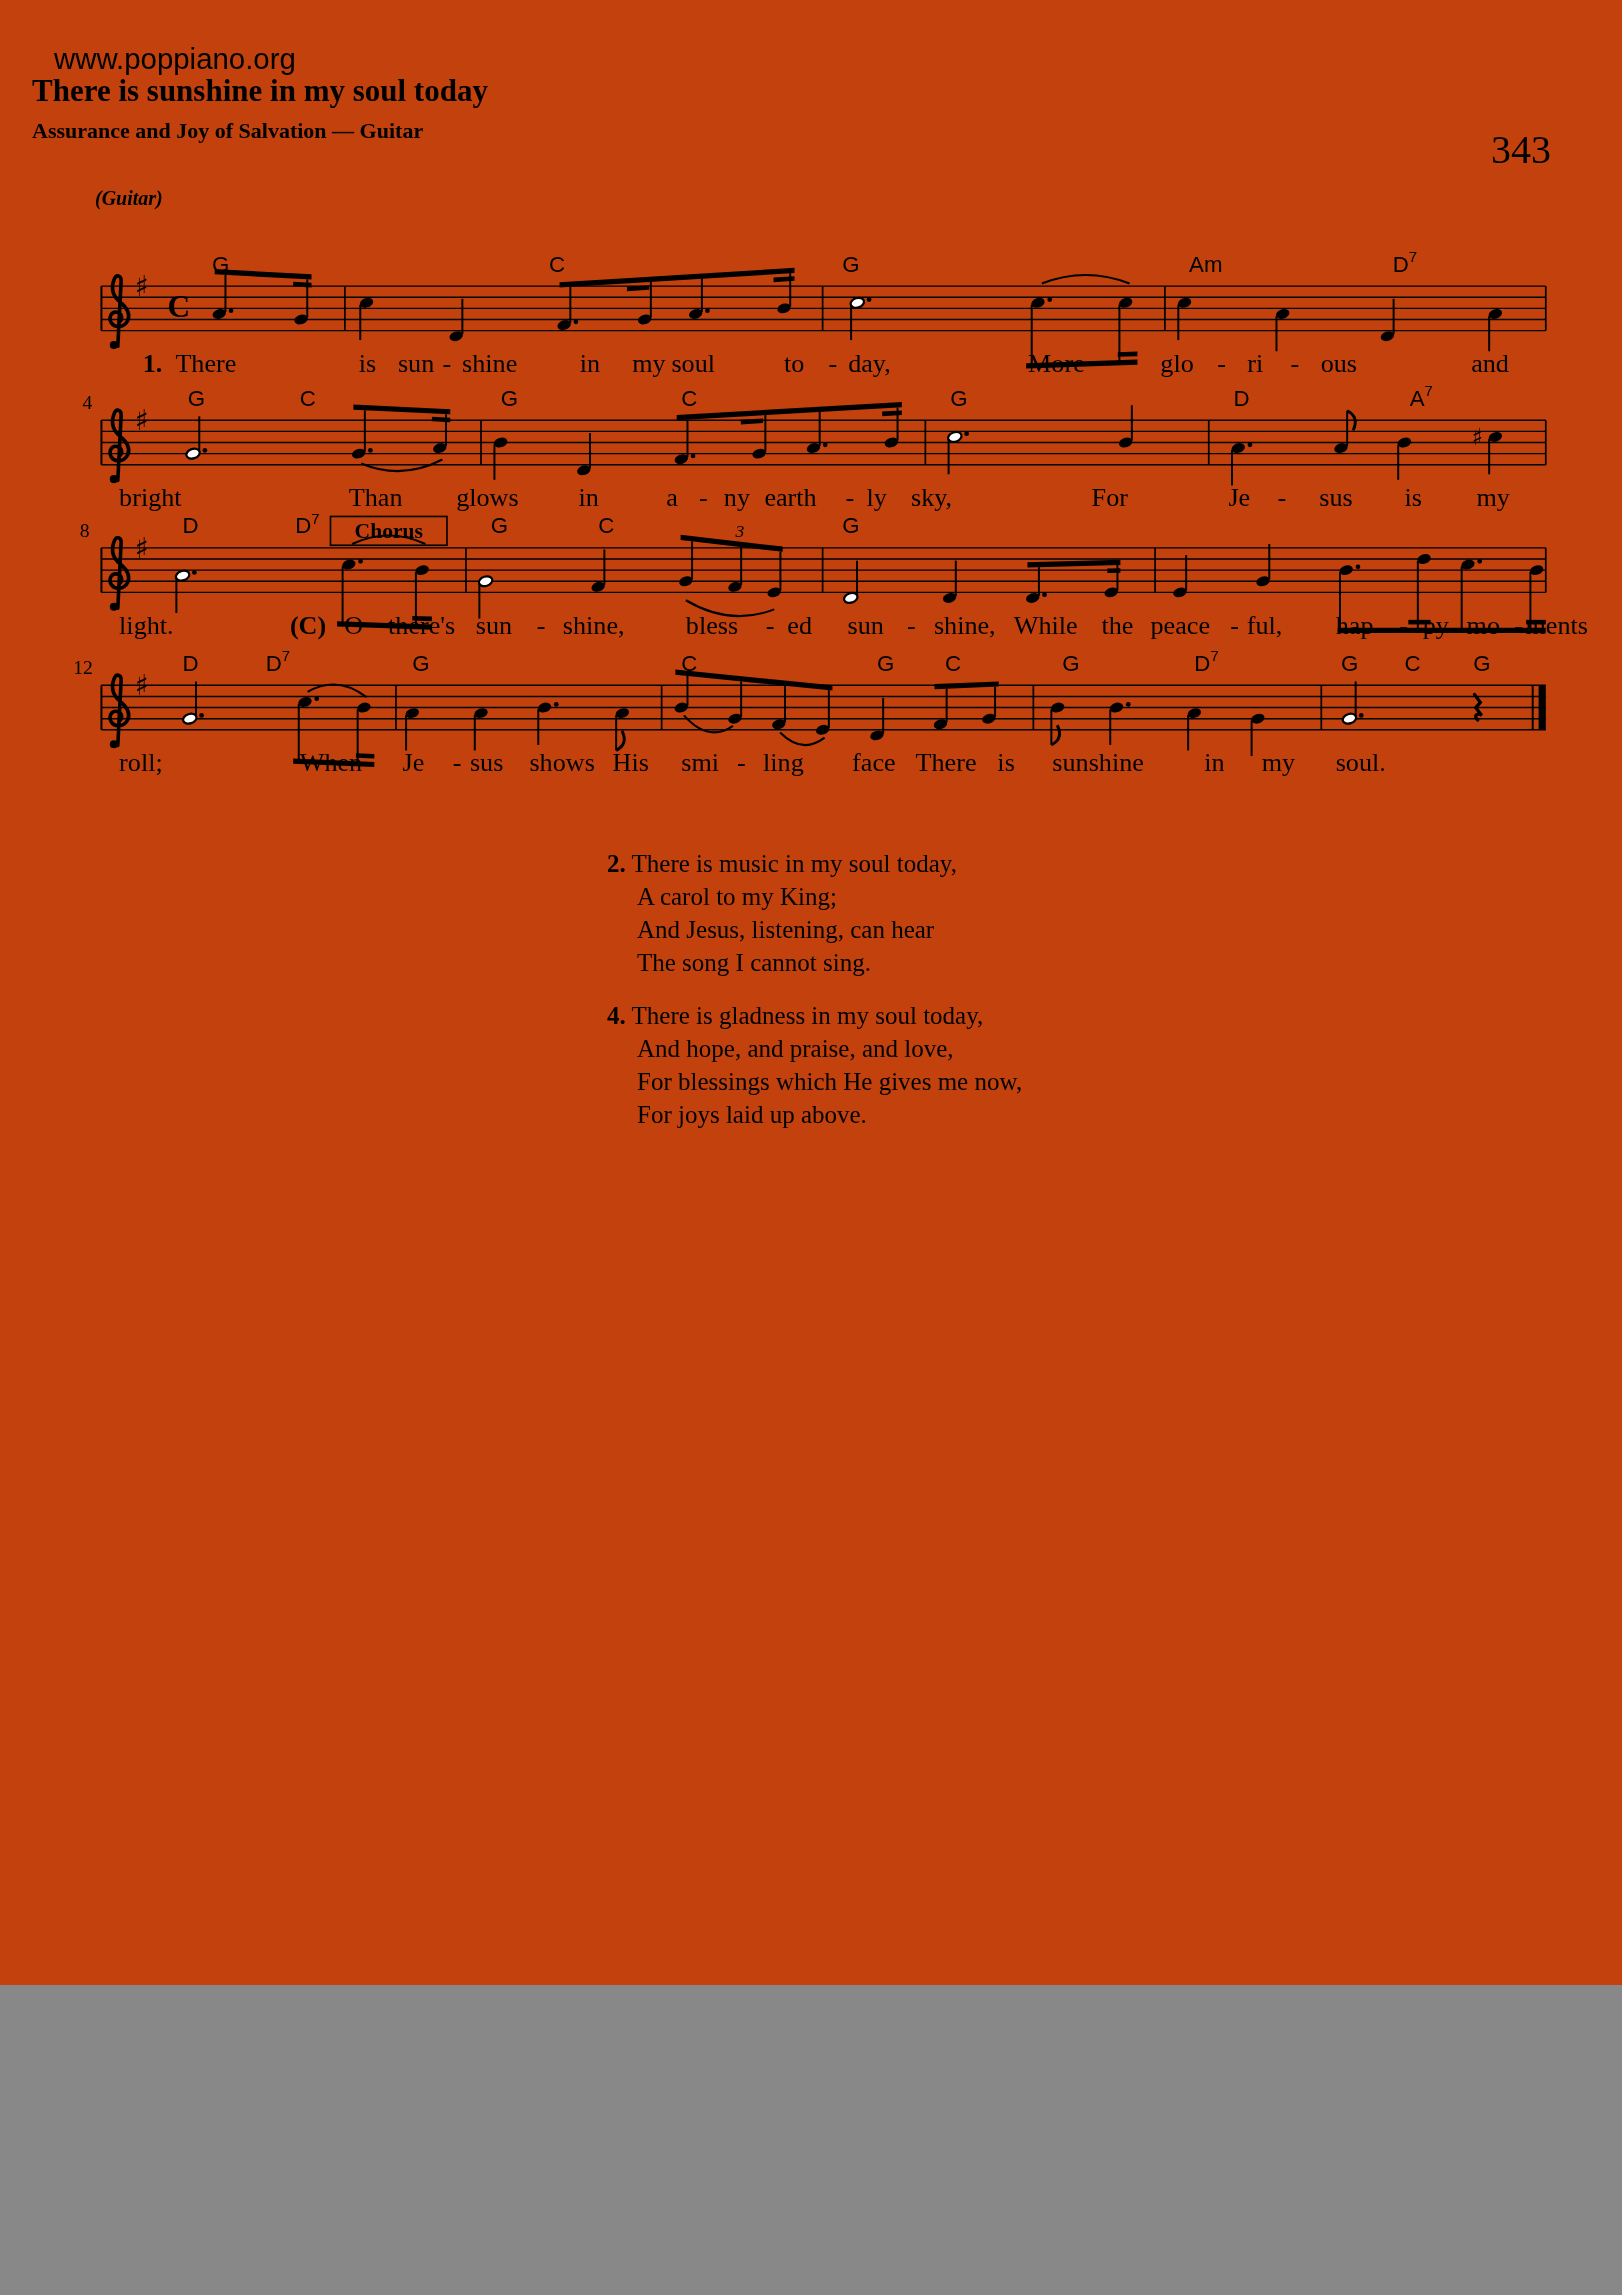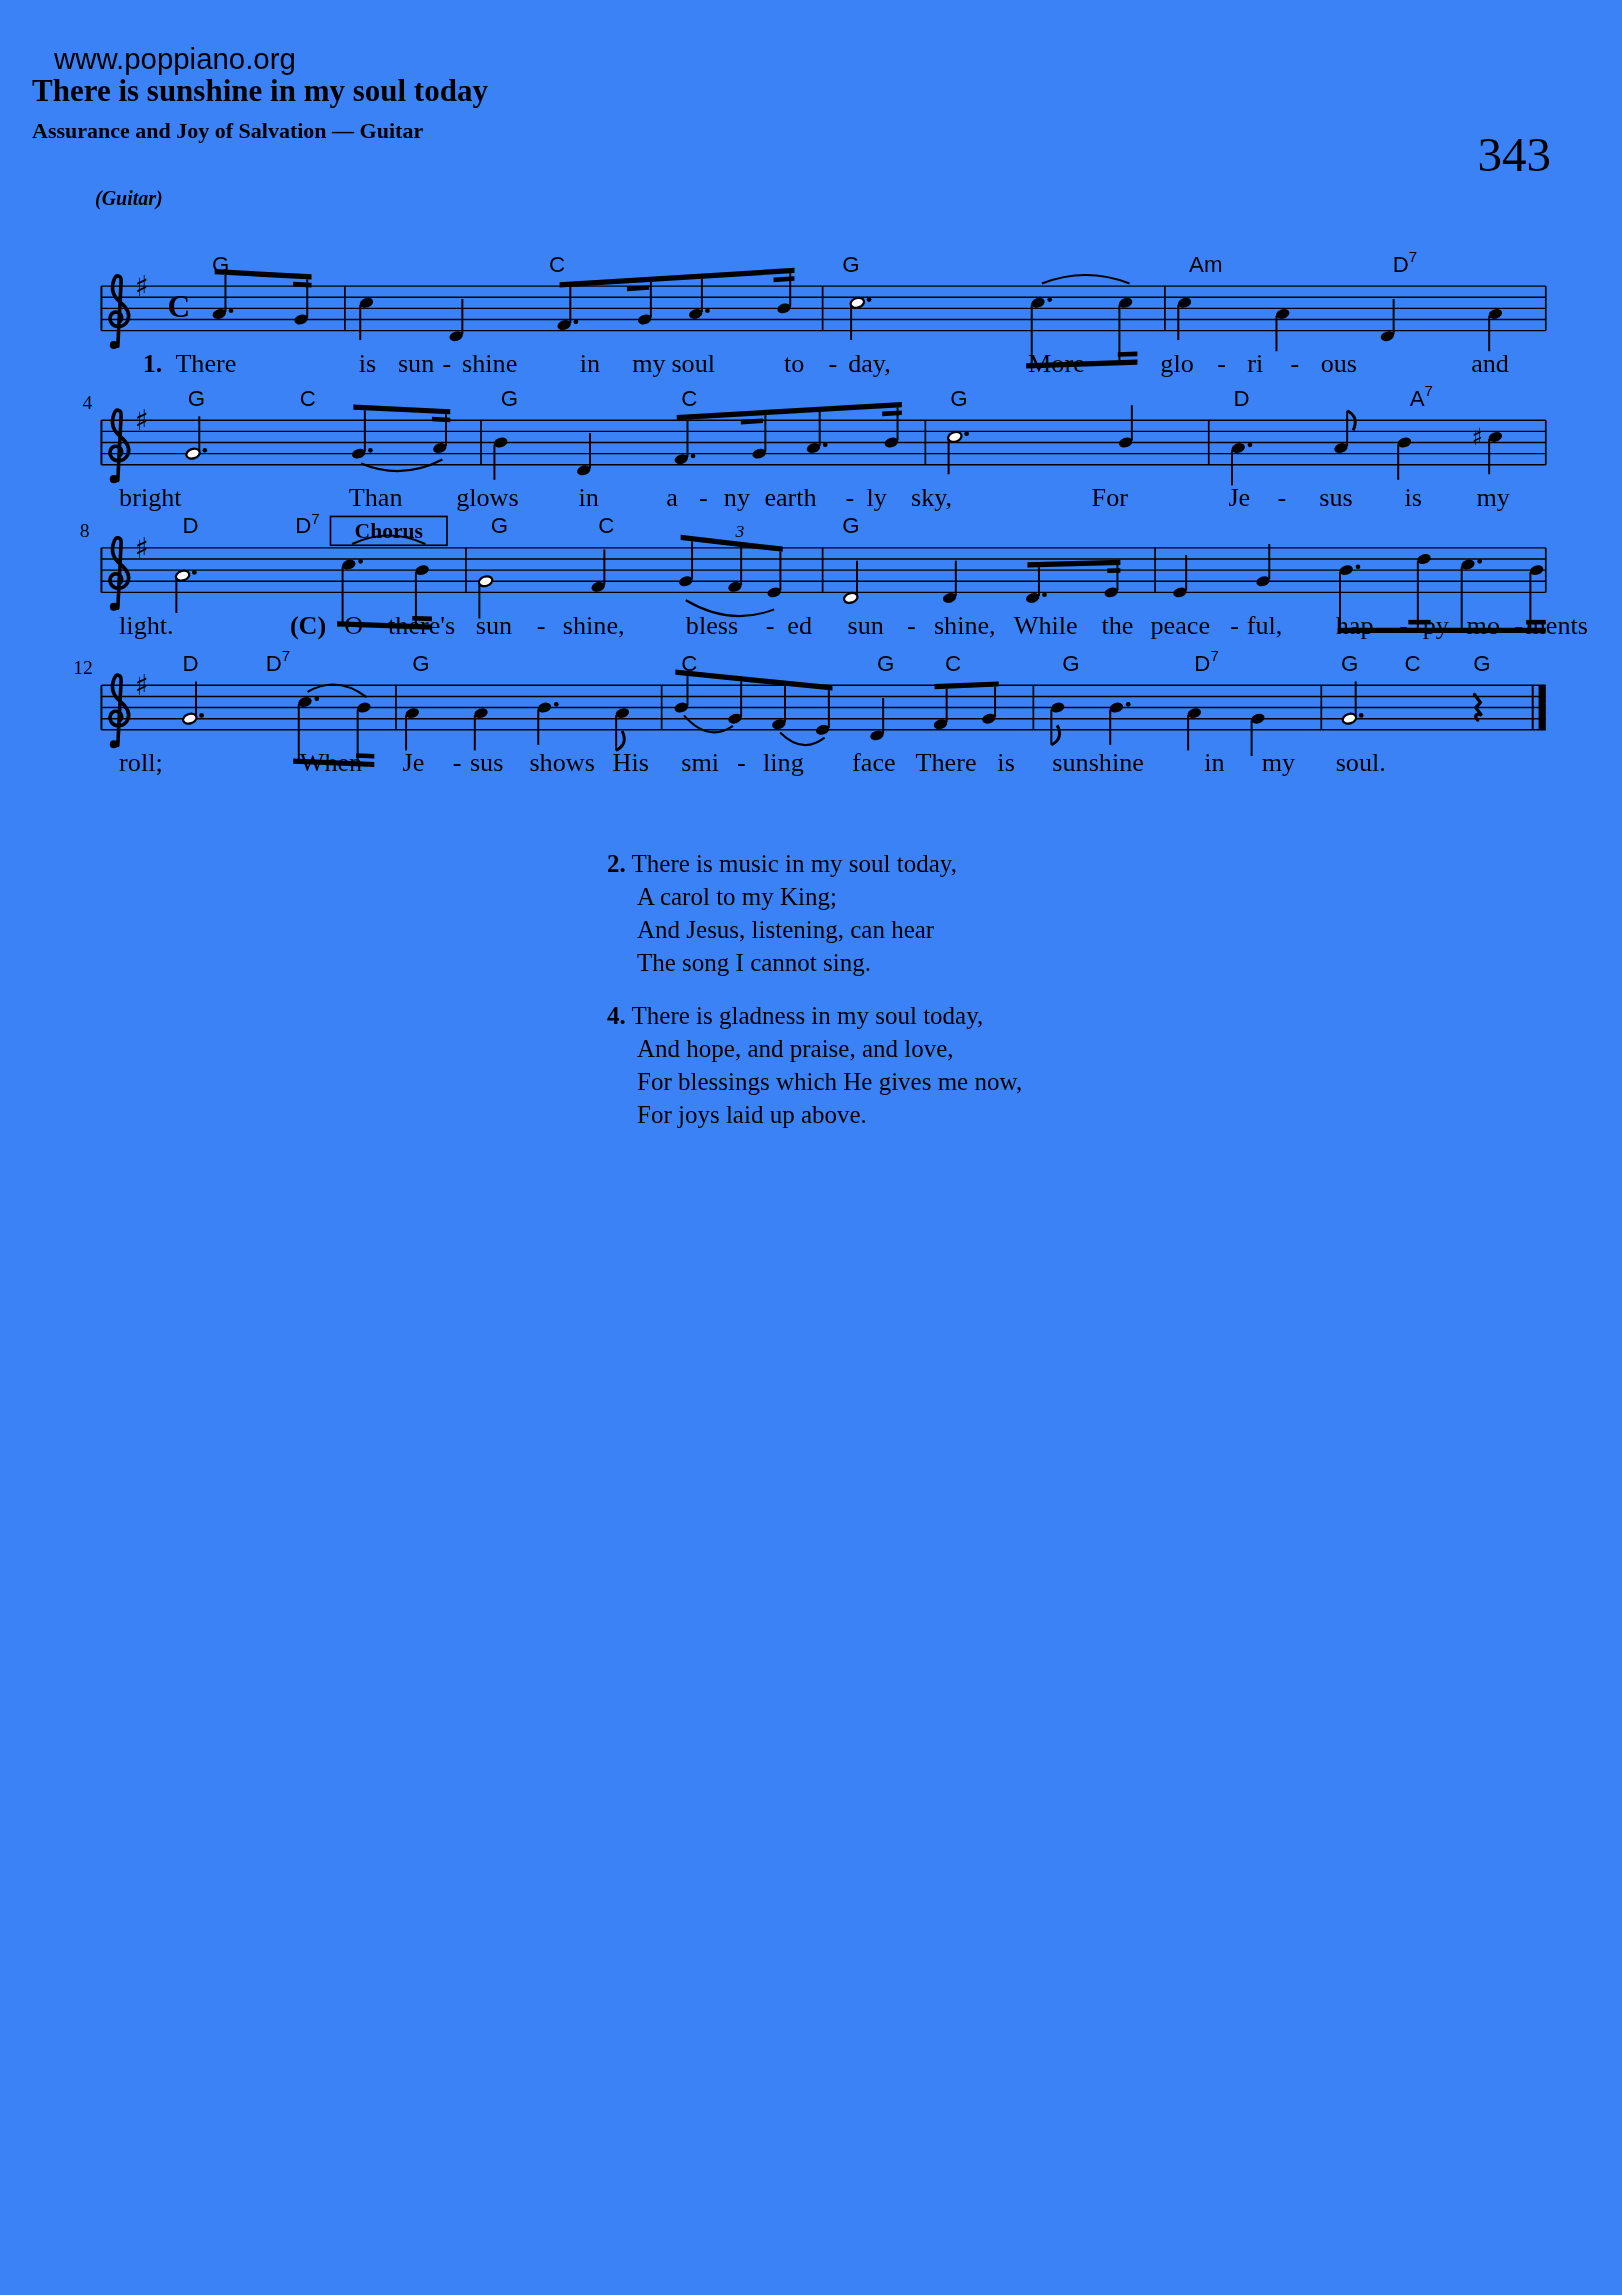--- a/index.html
+++ b/index.html
@@ -1,20 +1,20 @@
 <!DOCTYPE html>
 <html style="font-size:10.5px"><head>
 <meta charset="utf-8">
 <style>
   html,body{margin:0;padding:0;background:#888;}
   .page{
     position:relative;
     width:1623px;
-    height:2295px;
-    background:#3b82f6;
+    height:1985px;
+    background:#c2410c;
     font-family:"Liberation Serif","DejaVu Serif",serif;
     color:#000;
     overflow:hidden;
   }
   .site-watermark{
     position:absolute;
     left:54px; top:42px;
     font-family:"Liberation Sans","DejaVu Sans",sans-serif;
     font-size:29.4px;
     letter-spacing:0px;
@@ -30,21 +30,21 @@
     font-weight:bold;
   }
   .page-subtitle{
     margin-top:9.2px;
     font-size:22px;
     font-weight:bold;
   }
   .hymn-number{
     position:absolute;
     right:72px; top:130px;
-    font-size:49px;
+    font-size:40px;
     line-height:1;
   }
   .instrument-label{
     position:absolute;
     left:95px; top:187px;
     font-size:20px;
     font-weight:bold;
     font-style:italic;
   }
   #score{

